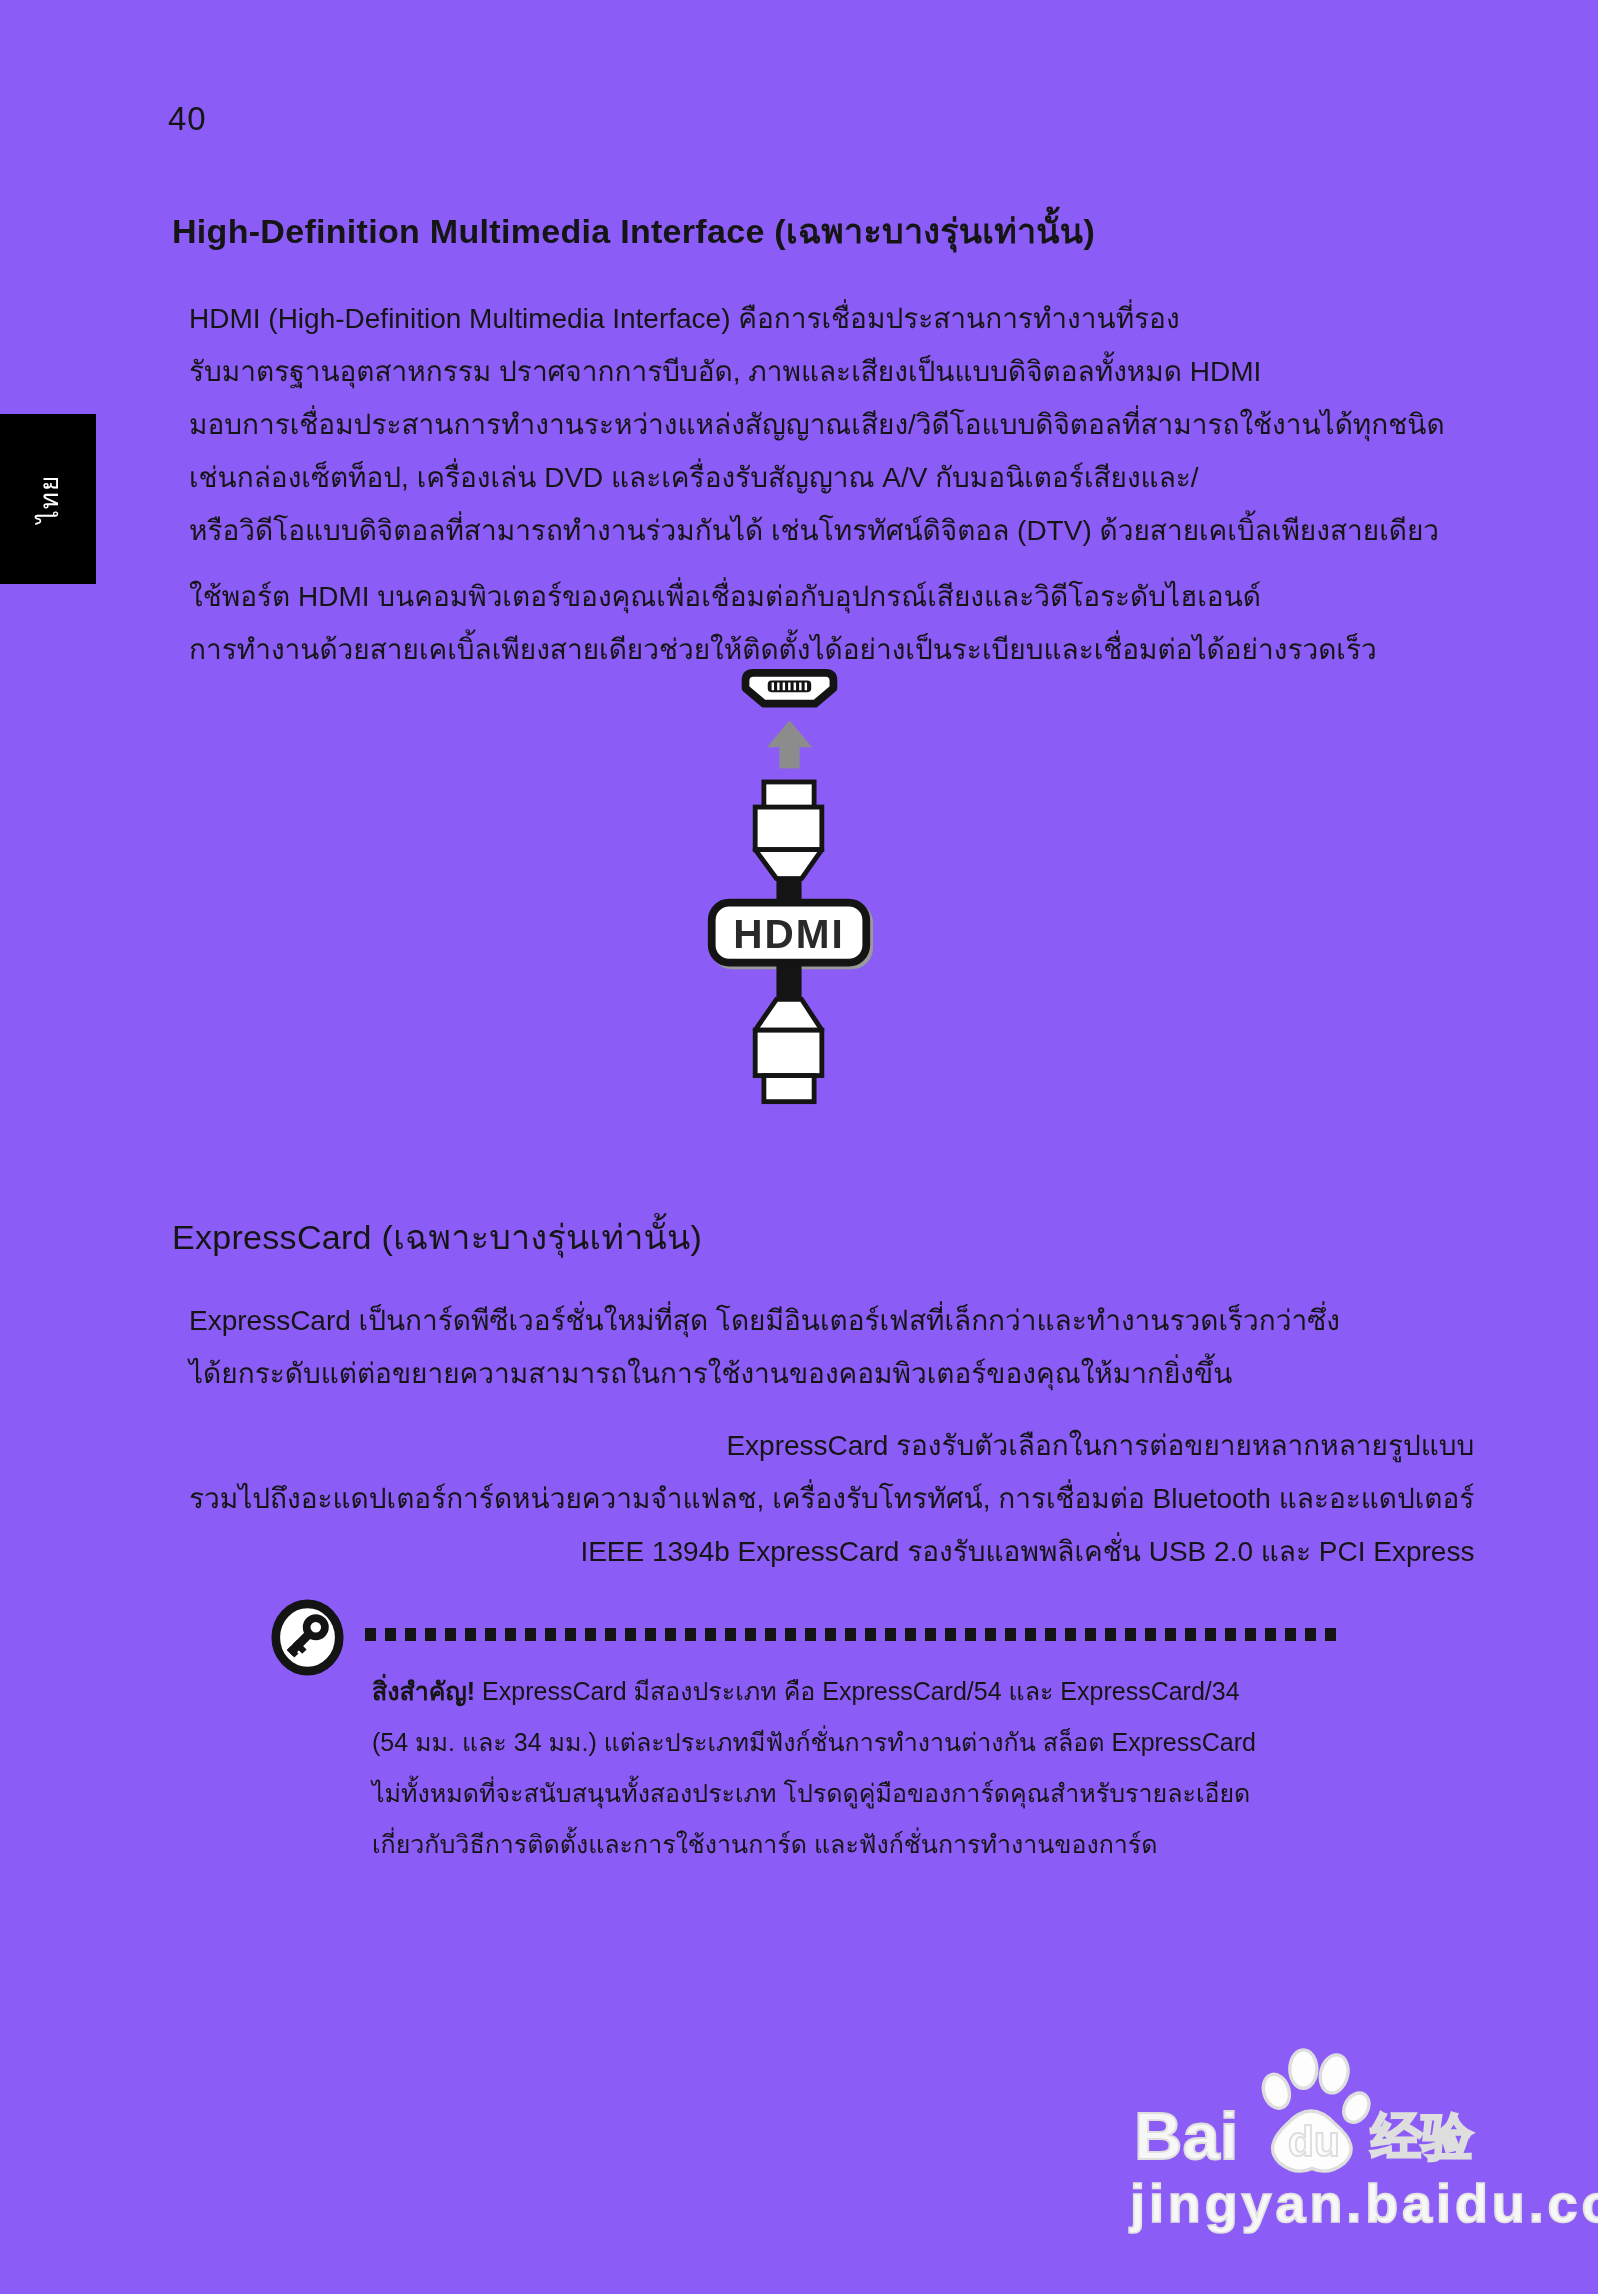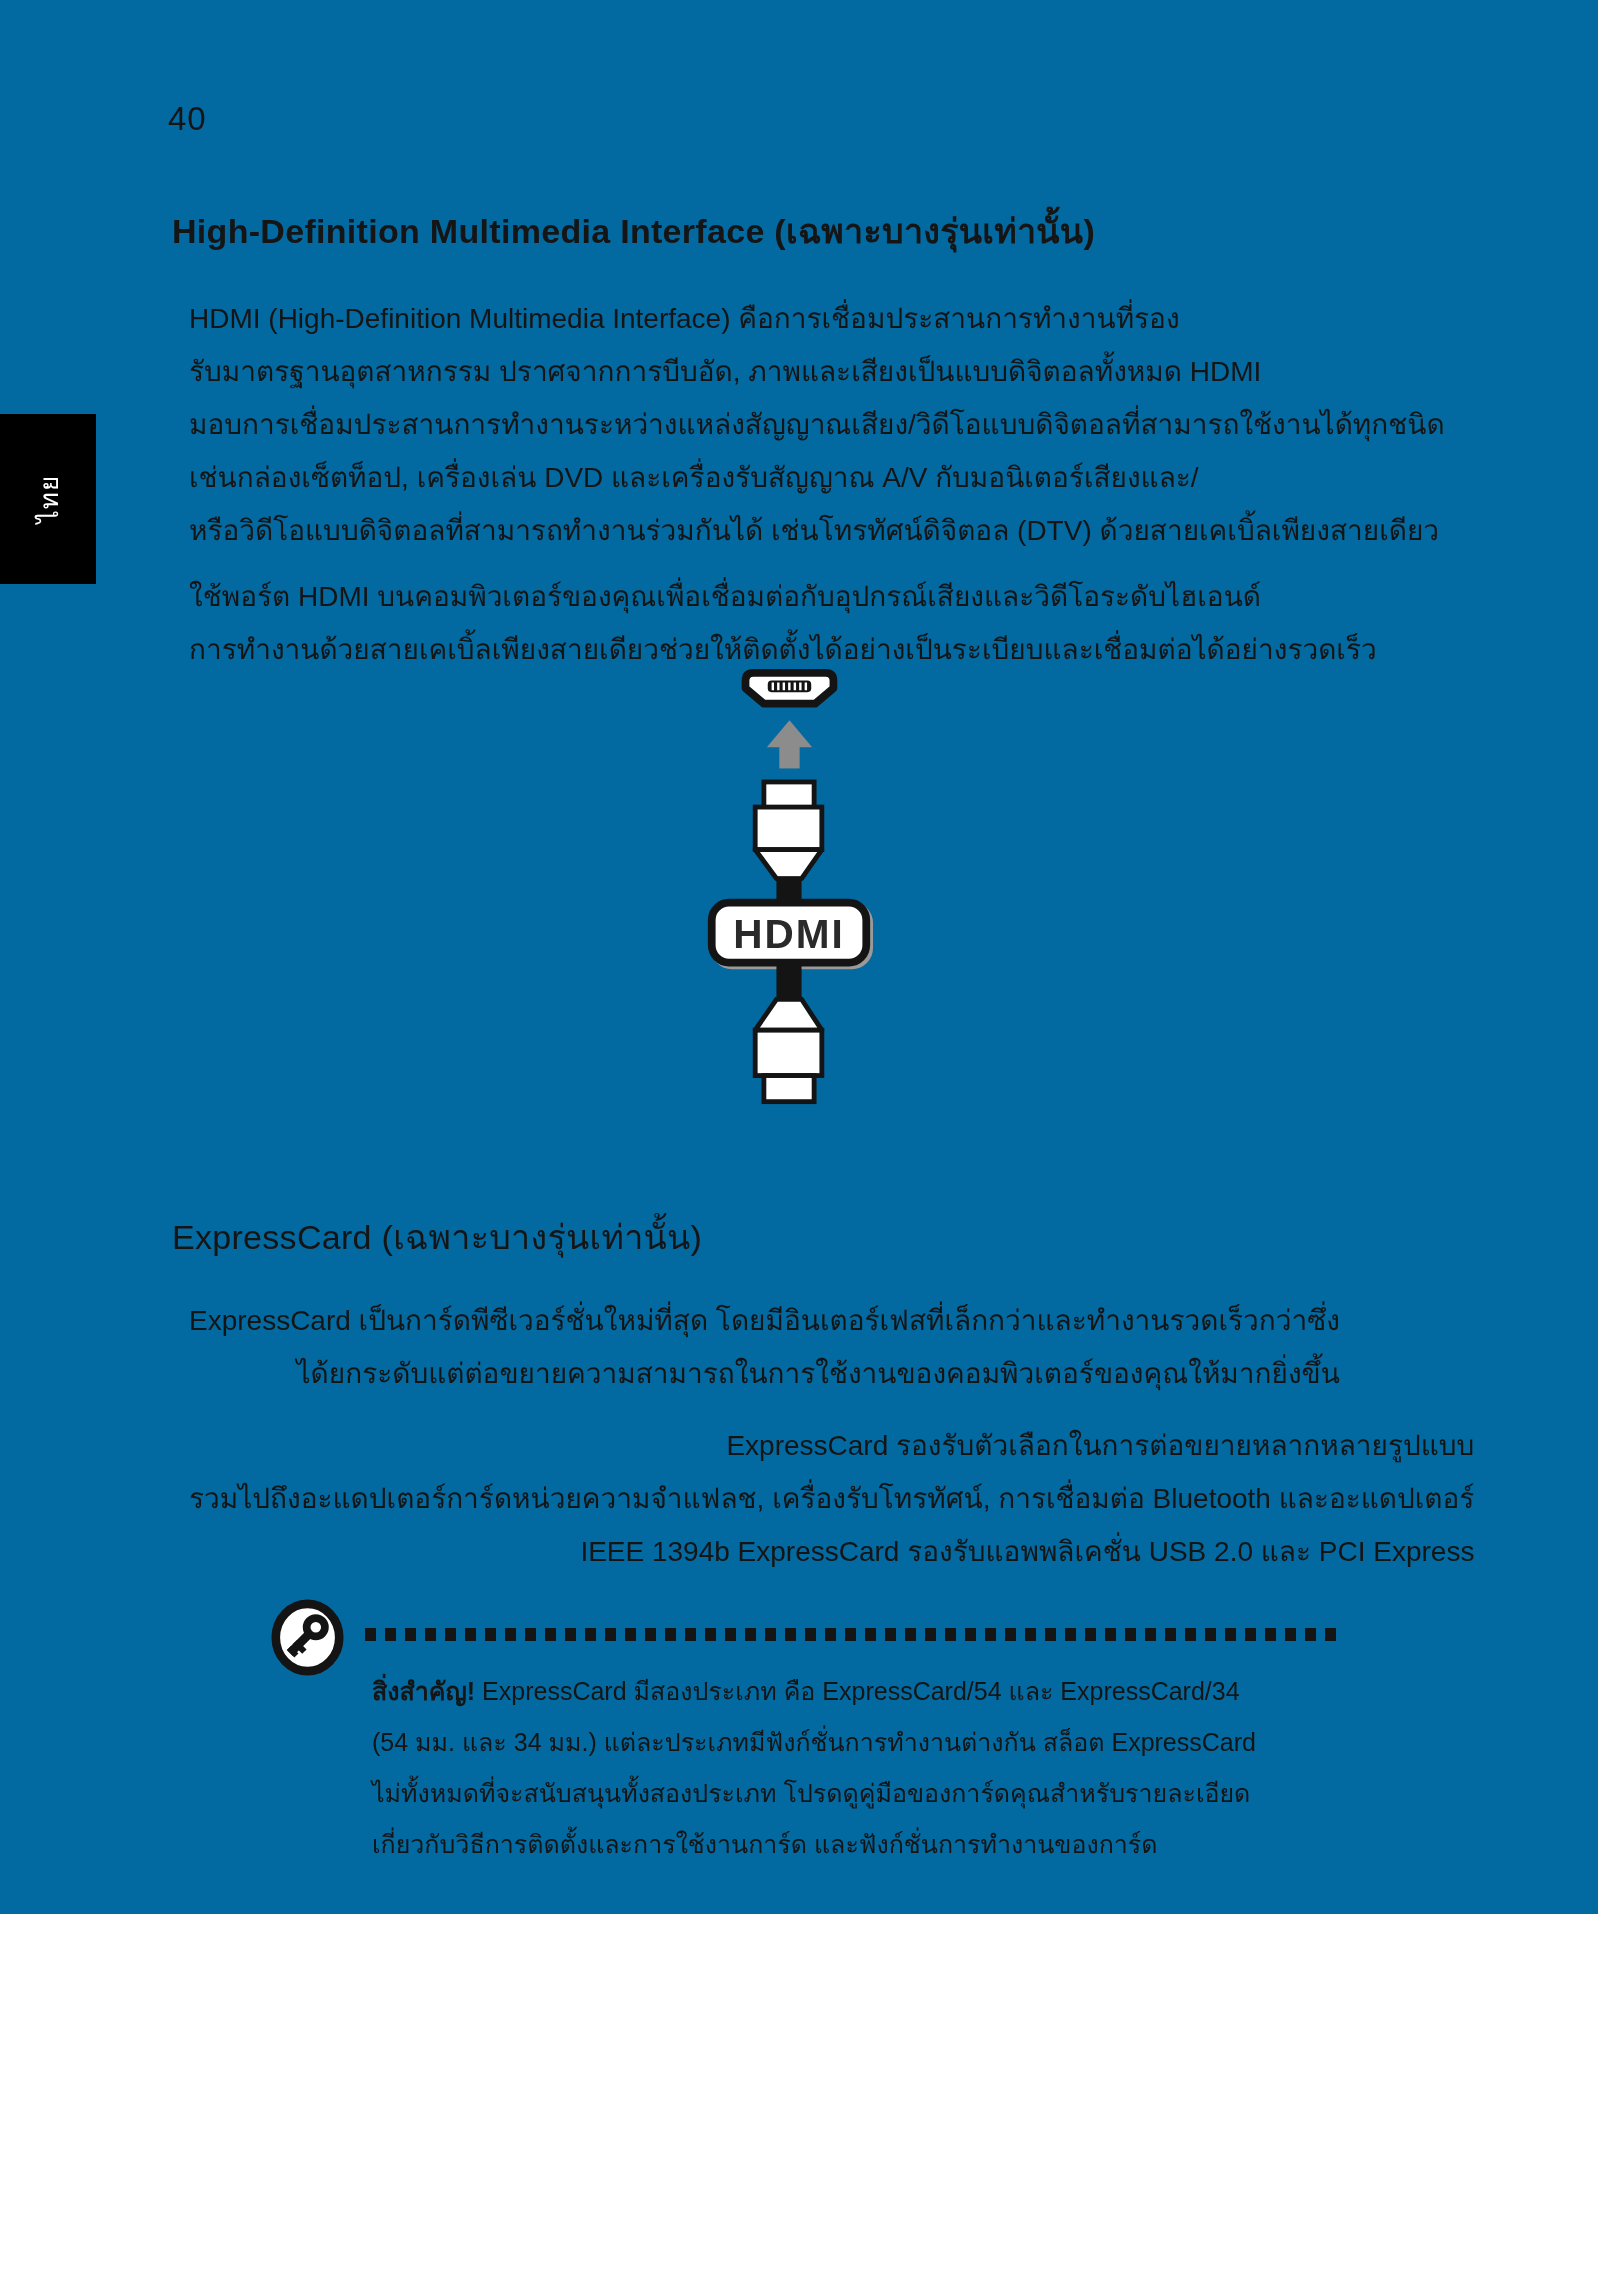--- a/index.html
+++ b/index.html
@@ -1,20 +1,20 @@
 <!DOCTYPE html>
 <html><head>
 <meta charset="utf-8">
 <style>
   html,body{margin:0;padding:0;background:#ffffff;}
   #page{
     position:relative;
     width:1599px;
-    height:1914px;
-    background:#0369a1;
+    height:2294px;
+    background:#8b5cf6;
     font-family:"Liberation Sans", sans-serif;
     color:#151515;
     overflow:hidden;
   }
   .abs{position:absolute;}
   .nowrap{white-space:nowrap;}
   .page-num{
     left:168px; top:100px;
     font-size:33px; letter-spacing:1px;
   }
@@ -111,21 +111,21 @@
     <g stroke="#141414" fill="#ffffff">
       <rect x="104" y="308" width="26" height="38" fill="#141414" stroke="none"></rect>
       <path d="M104,345 L130,345 L151,377 L82,377 Z" stroke-width="5" stroke-linejoin="round"></path>
       <rect x="82" y="377" width="69" height="47" stroke-width="5"></rect>
       <rect x="91" y="424" width="52" height="27" stroke-width="5"></rect>
     </g>
   </svg>
 
   <div class="abs h1 nowrap" style="top:1207px;">ExpressCard (เฉพาะบางรุ่นเท่านั้น)</div>
 
-  <div class="abs para" style="top:1294px;text-align:right;">
+  <div class="abs para" style="top:1294px;">
     <div class="line">ExpressCard เป็นการ์ดพีซีเวอร์ชั่นใหม่ที่สุด โดยมีอินเตอร์เฟสที่เล็กกว่าและทำงานรวดเร็วกว่าซึ่ง</div>
     <div class="line">ได้ยกระดับแต่ต่อขยายความสามารถในการใช้งานของคอมพิวเตอร์ของคุณให้มากยิ่งขึ้น</div>
   </div>
 
   <div class="abs para" style="top:1419px;text-align:right;">
     <div class="line">ExpressCard รองรับตัวเลือกในการต่อขยายหลากหลายรูปแบบ</div>
     <div class="line">รวมไปถึงอะแดปเตอร์การ์ดหน่วยความจำแฟลช, เครื่องรับโทรทัศน์, การเชื่อมต่อ Bluetooth และอะแดปเตอร์</div>
     <div class="line">IEEE 1394b ExpressCard รองรับแอพพลิเคชั่น USB 2.0 และ PCI Express</div>
   </div>
 

